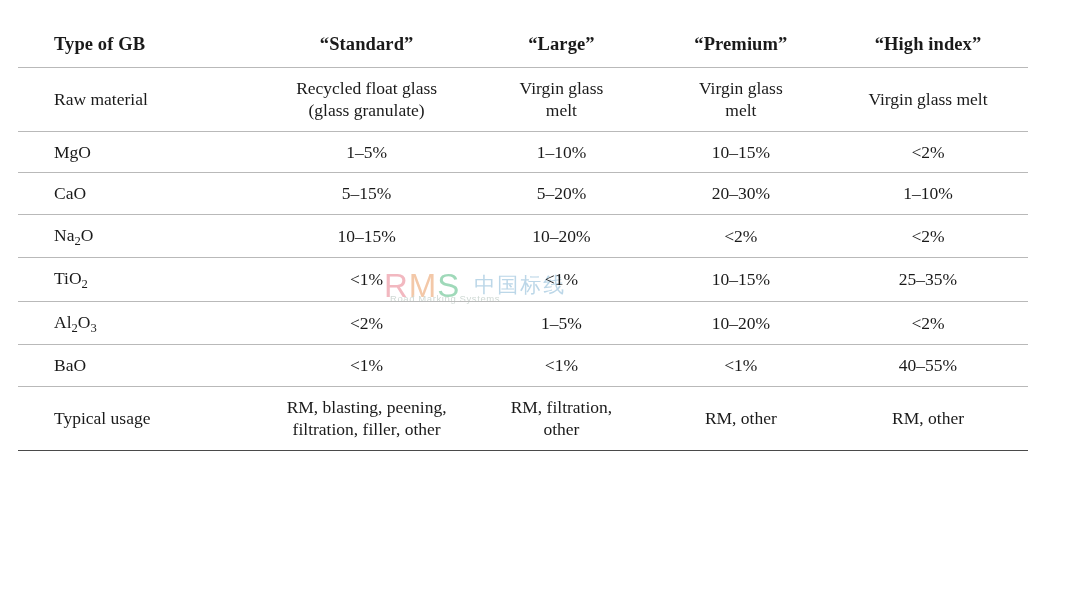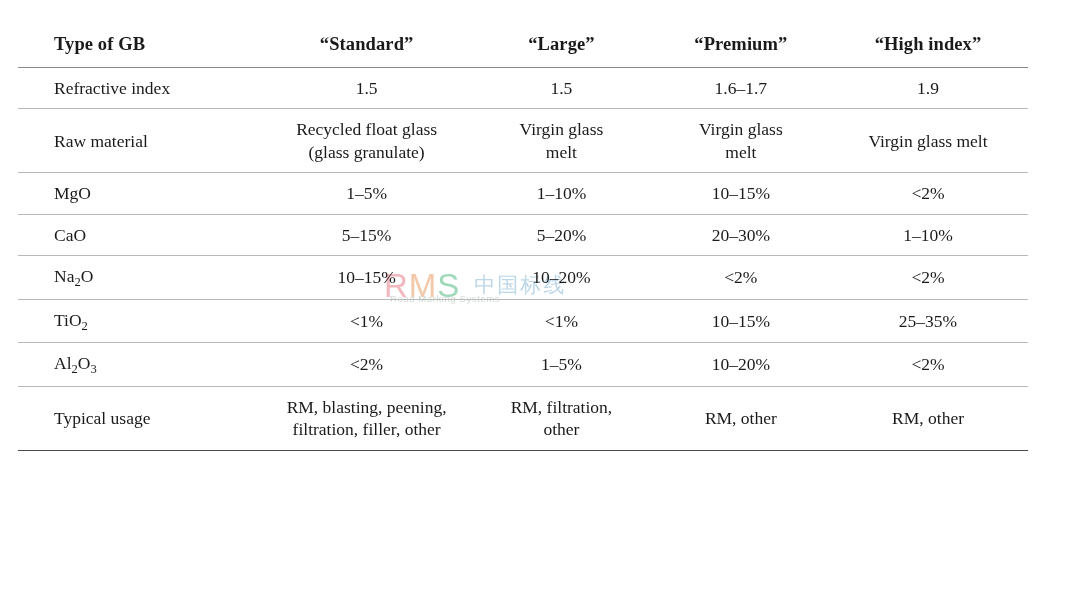--- a/index.html
+++ b/index.html
@@ -142,27 +142,20 @@
       <tr class="rule-top">
         <th class="hd first">Type of GB</th>
         <th class="hd">“Standard”</th>
         <th class="hd">“Large”</th>
         <th class="hd">“Premium”</th>
         <th class="hd">“High index”</th>
       </tr>
     </thead>
     <tbody>
 
-      <tr class="rule-head">
-        <td class="lbl">Refractive index</td>
-        <td class="val">1.5</td>
-        <td class="val">1.5</td>
-        <td class="val">1.6–1.7</td>
-        <td class="val">1.9</td>
-      </tr>
 
       <tr class="rule-mid">
         <td class="lbl">Raw material</td>
         <td class="val">
           <div style="white-space:pre-line">Recycled float glass
 (glass granulate)</div>
         </td>
         <td class="val">
           <div style="white-space:pre-line">Virgin glass
 melt</div>
@@ -210,20 +203,27 @@
       </tr>
 
       <tr class="rule-mid">
         <td class="lbl"><span>Al</span><sub>2</sub><span>O</span><sub>3</sub></td>
         <td class="val">&lt;2%</td>
         <td class="val">1–5%</td>
         <td class="val">10–20%</td>
         <td class="val">&lt;2%</td>
       </tr>
 
+      <tr class="rule-mid">
+        <td class="lbl">BaO</td>
+        <td class="val">&lt;1%</td>
+        <td class="val">&lt;1%</td>
+        <td class="val">&lt;1%</td>
+        <td class="val">40–55%</td>
+      </tr>
 
 
       <tr class="rule-mid">
         <td class="lbl">Typical usage</td>
         <td class="val">
           <div style="white-space:pre-line">RM, blasting, peening,
 filtration, filler, other</div>
         </td>
         <td class="val">
           <div style="white-space:pre-line">RM, filtration,

